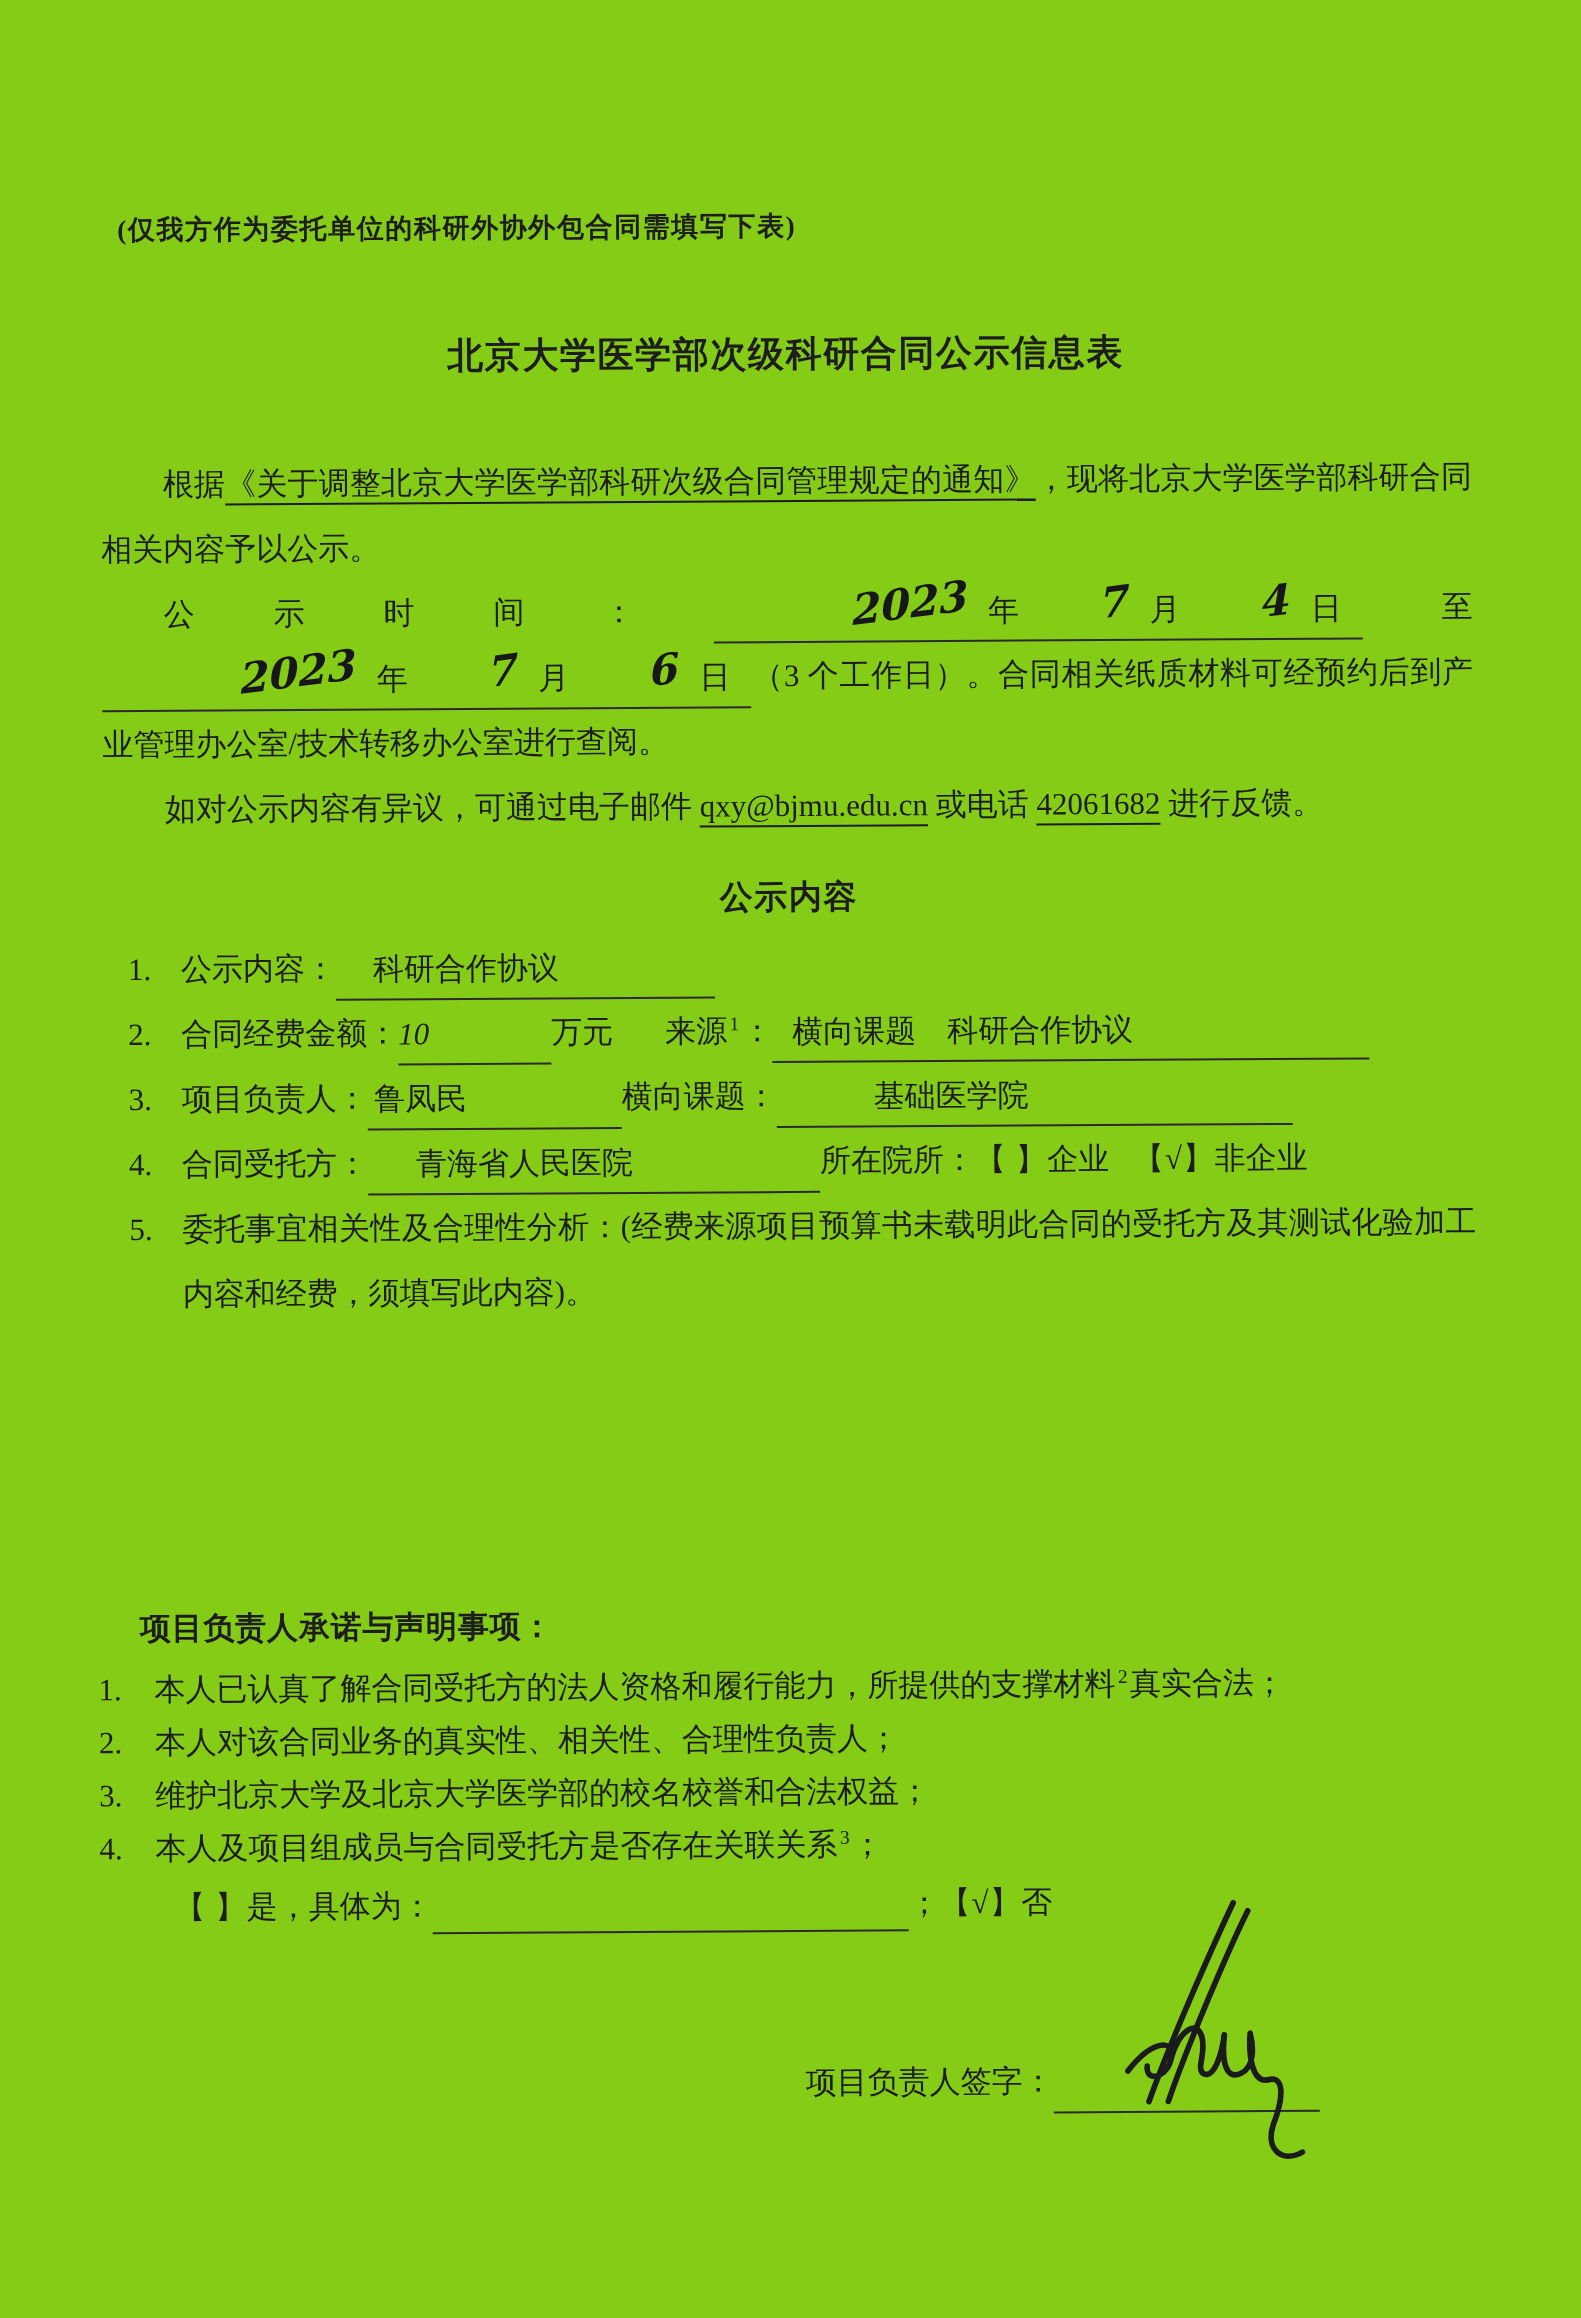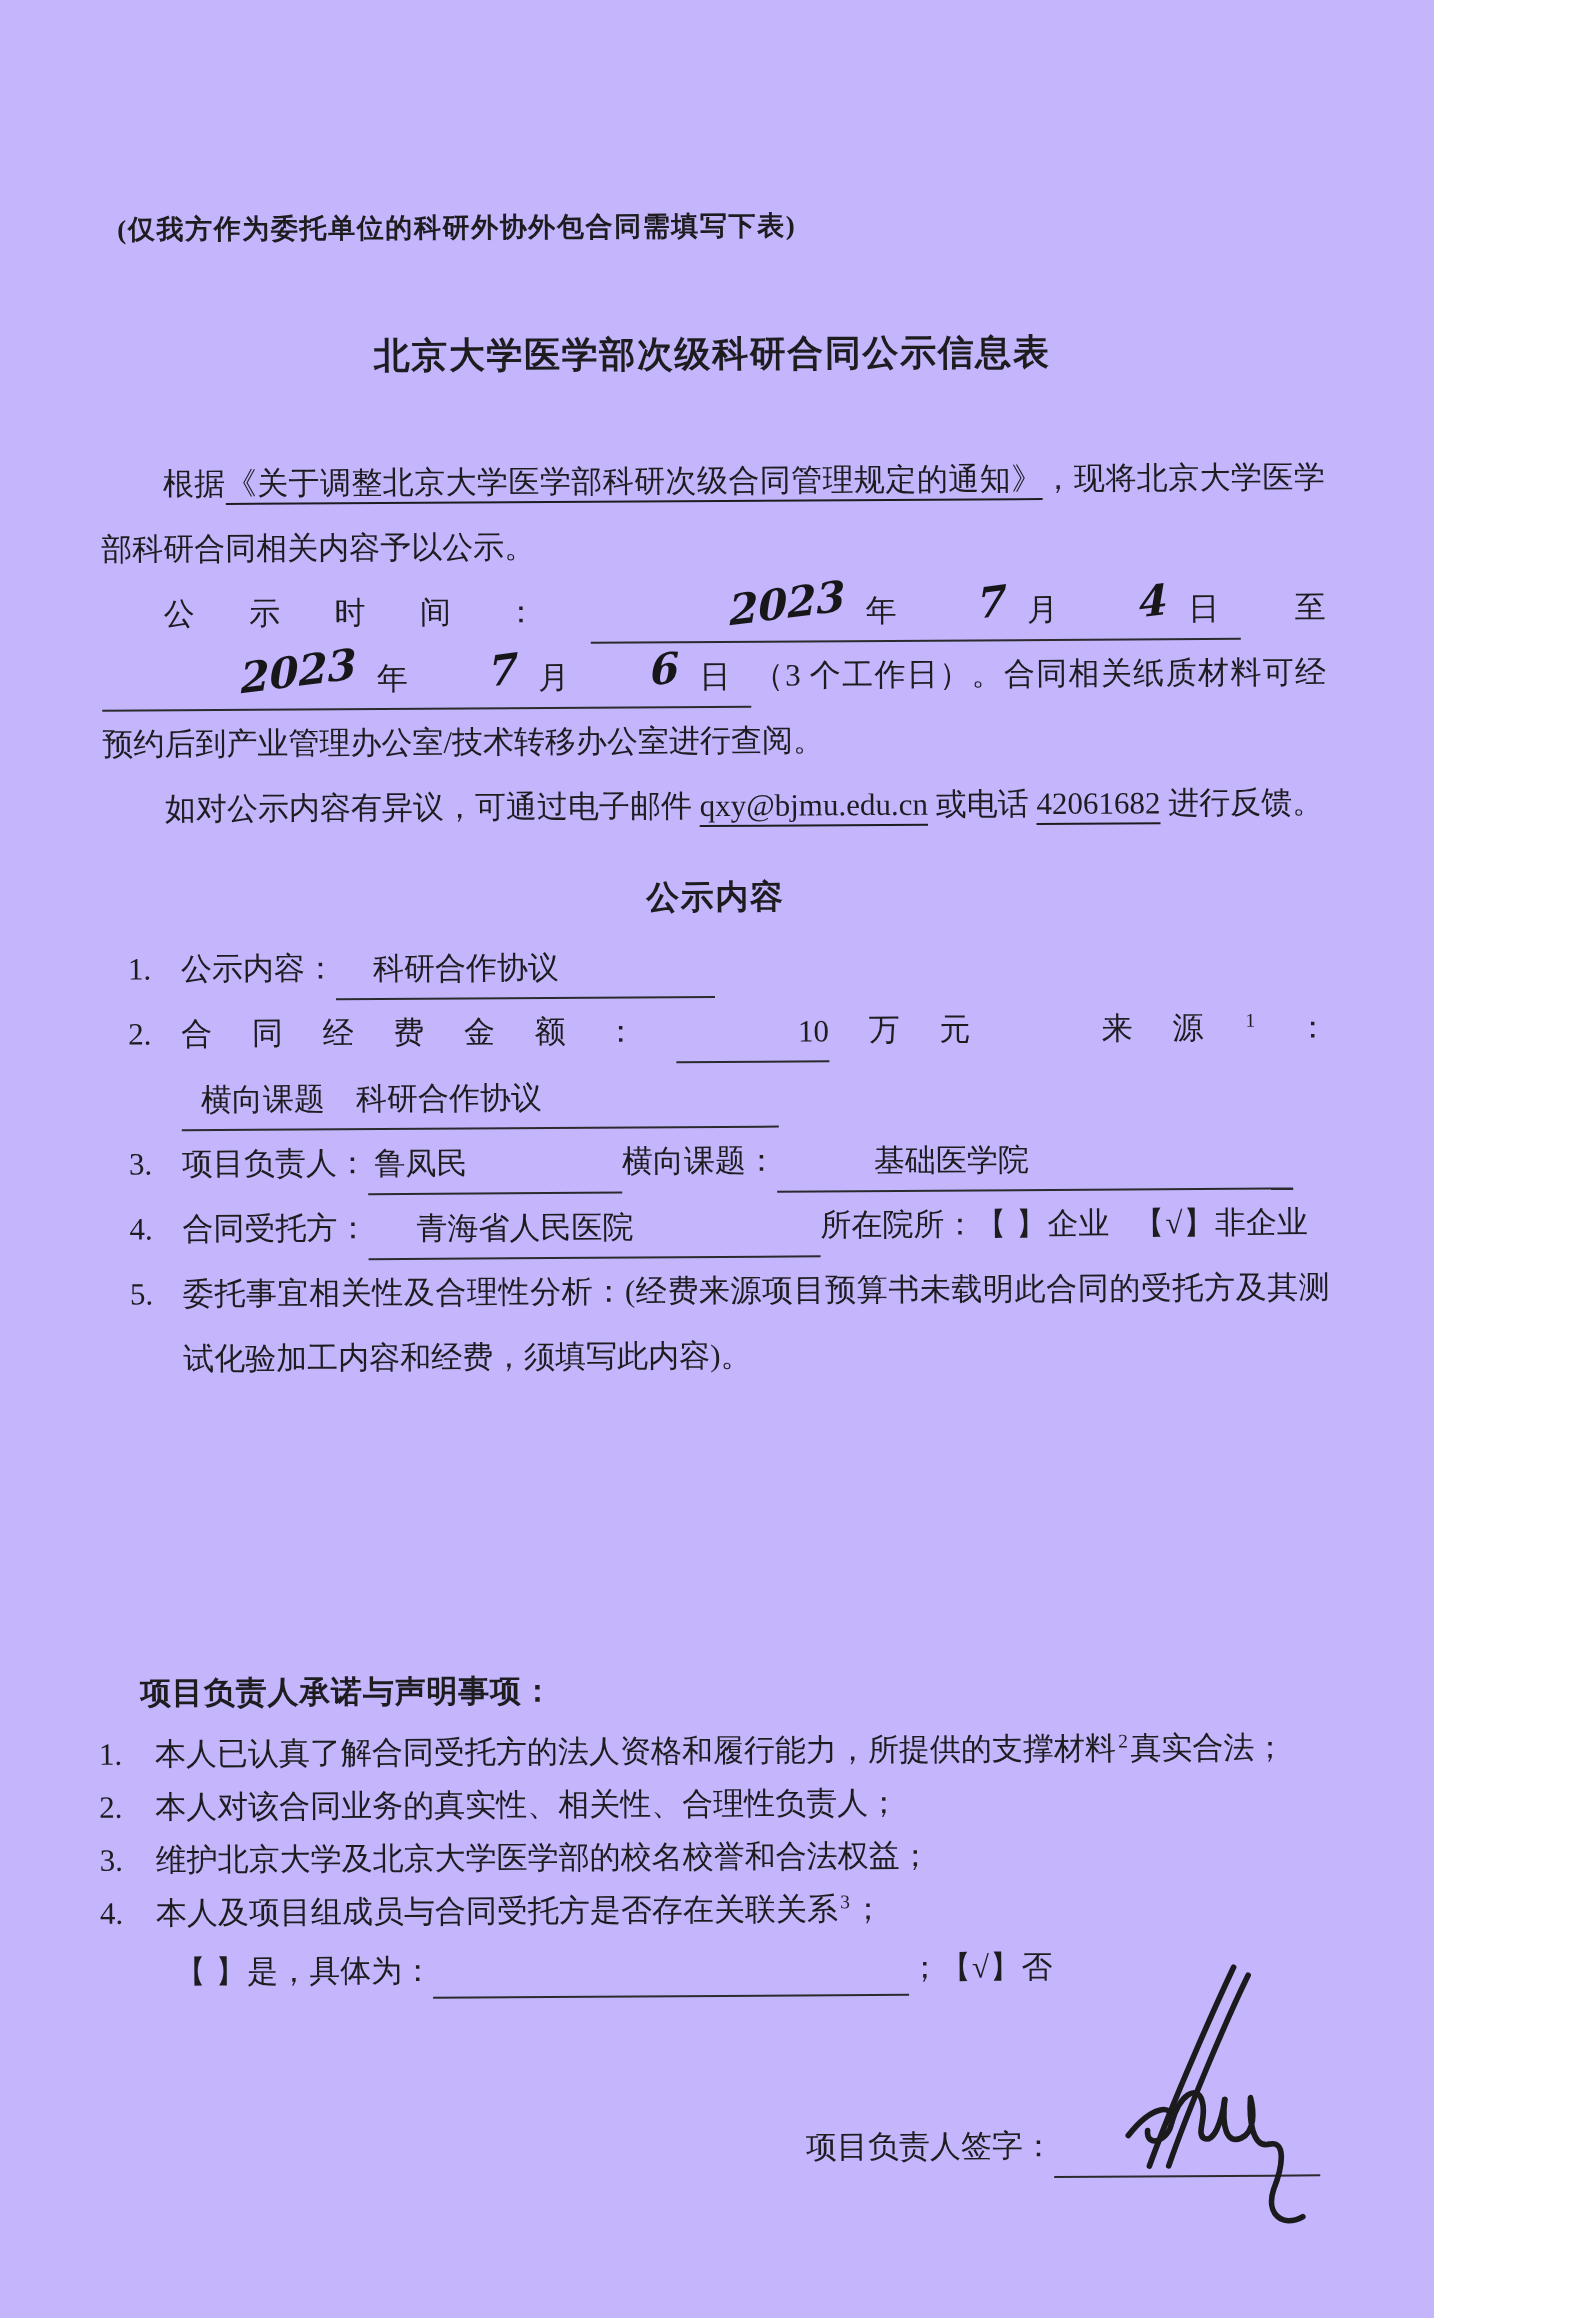--- a/index.html
+++ b/index.html
@@ -1,17 +1,17 @@
 <!DOCTYPE html>
 <html lang="zh" style="font-size:13px"><head>
 <meta charset="utf-8">
 <style>
   html,body{margin:0;padding:0;background:#ffffff;}
   .sheet{
-    width:1434px;height:2319px;background:#c4b5fd;color:#1d1d20;
+    width:1581px;height:2319px;background:#84cc16;color:#1d1d20;
     font-family:"Liberation Serif","DejaVu Serif",serif;
     position:relative;overflow:hidden;
   }
   .content{
     position:absolute;inset:0;
     padding:208px 105px 0 105px;
     transform:rotate(-0.35deg);
     box-sizing:border-box;
   }
   .top-note{
@@ -49,21 +49,21 @@
   .olist{margin:0;}
   .item{display:flex;font-size:31px;line-height:65px;align-items:flex-start;}
   .item .no{flex:0 0 53px;margin-left:24px;}
   .item .body{flex:1;text-align:justify;}
   .blank{
     display:inline-block;border-bottom:2.4px solid #2b2b2e;
     vertical-align:bottom;line-height:58px;min-height:58px;
     box-sizing:border-box;
   }
   .w470{width:379px;padding-left:37px;}
-  .w190{width:153px;text-align:right;}
+  .w190{width:153px;text-align:left;font-style:italic;}
   .w740{width:597px;padding-left:19.4px;}
   .w315{width:254px;padding-left:6.5px;}
   .w640{width:516px;padding-left:97px;}
   .w560{width:452px;padding-left:48px;}
   .w590{width:476px;}
   .gap64{display:inline-block;width:52px;}
   .gap30{display:inline-block;width:24px;}
   sup{font-size:19.4px;line-height:0;vertical-align:super;margin:0 2.4px;}
   .decl-heading{
     font-family:"Liberation Sans","DejaVu Sans",sans-serif;

